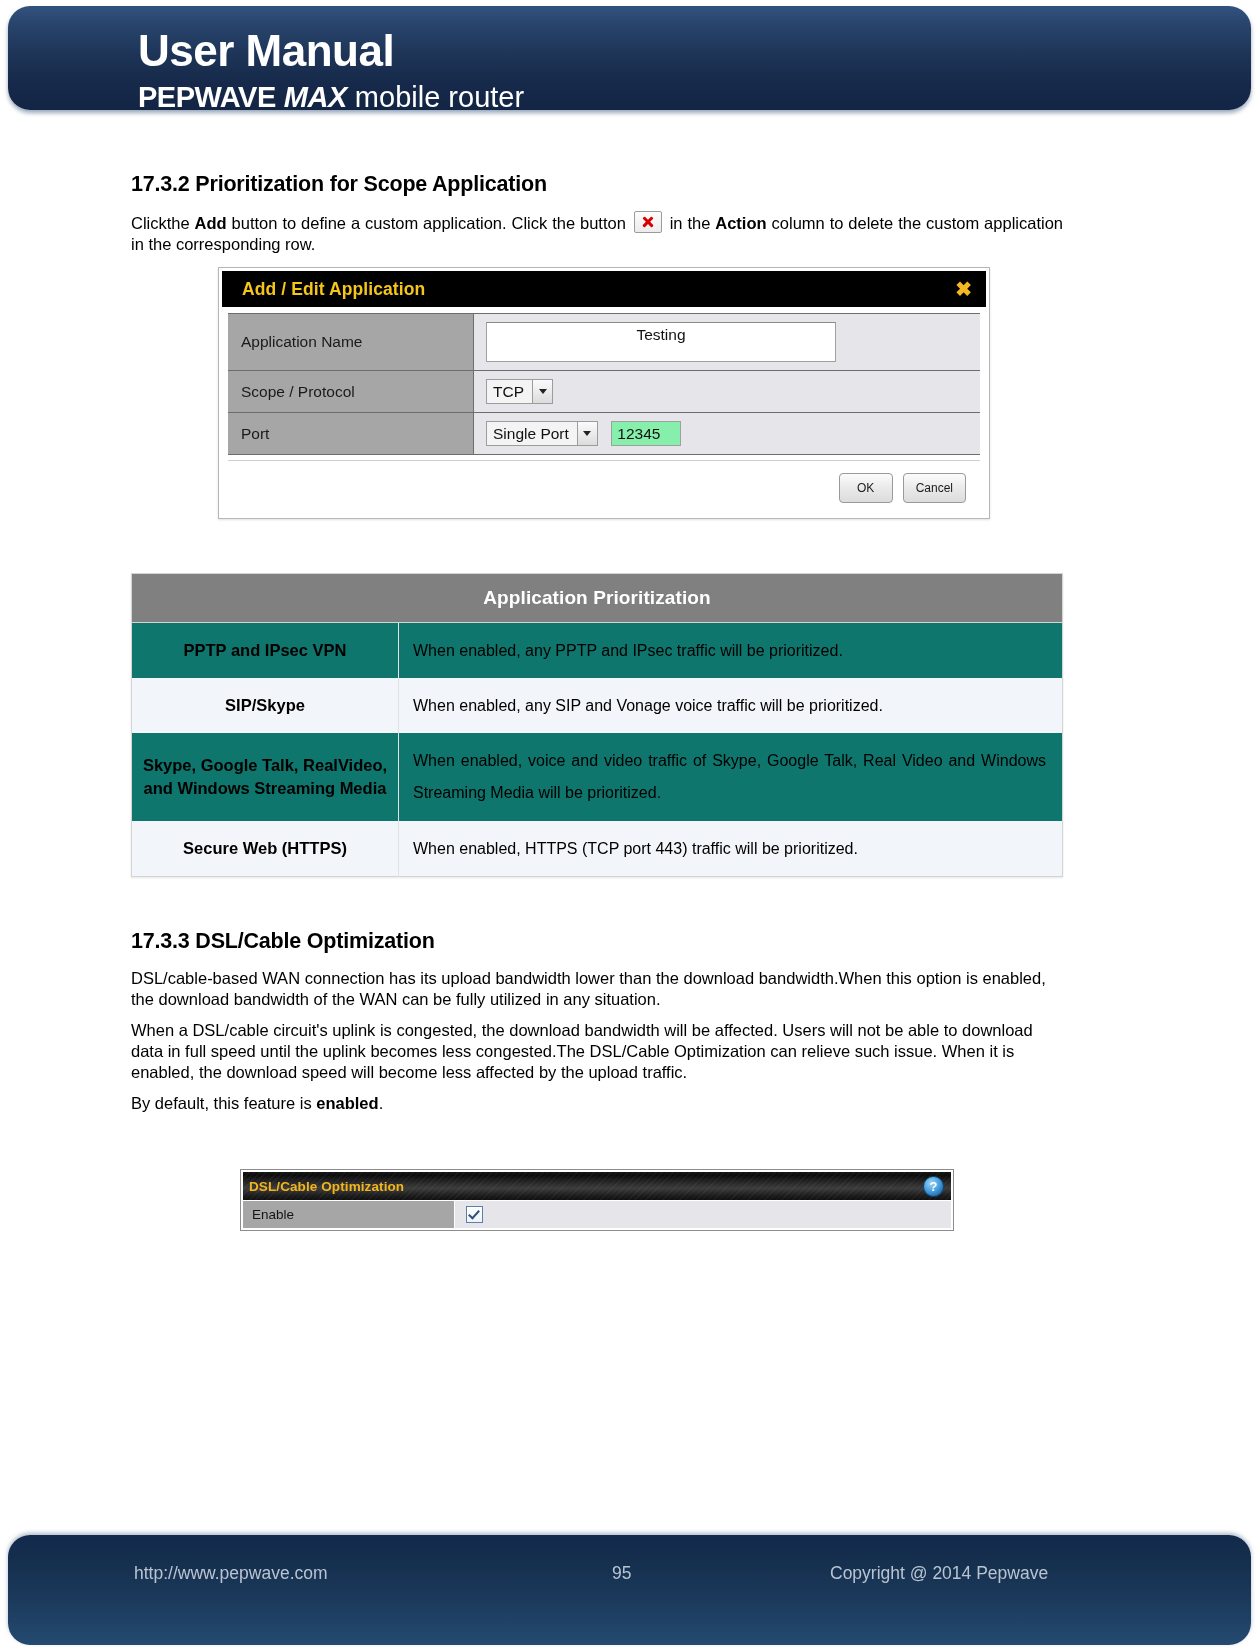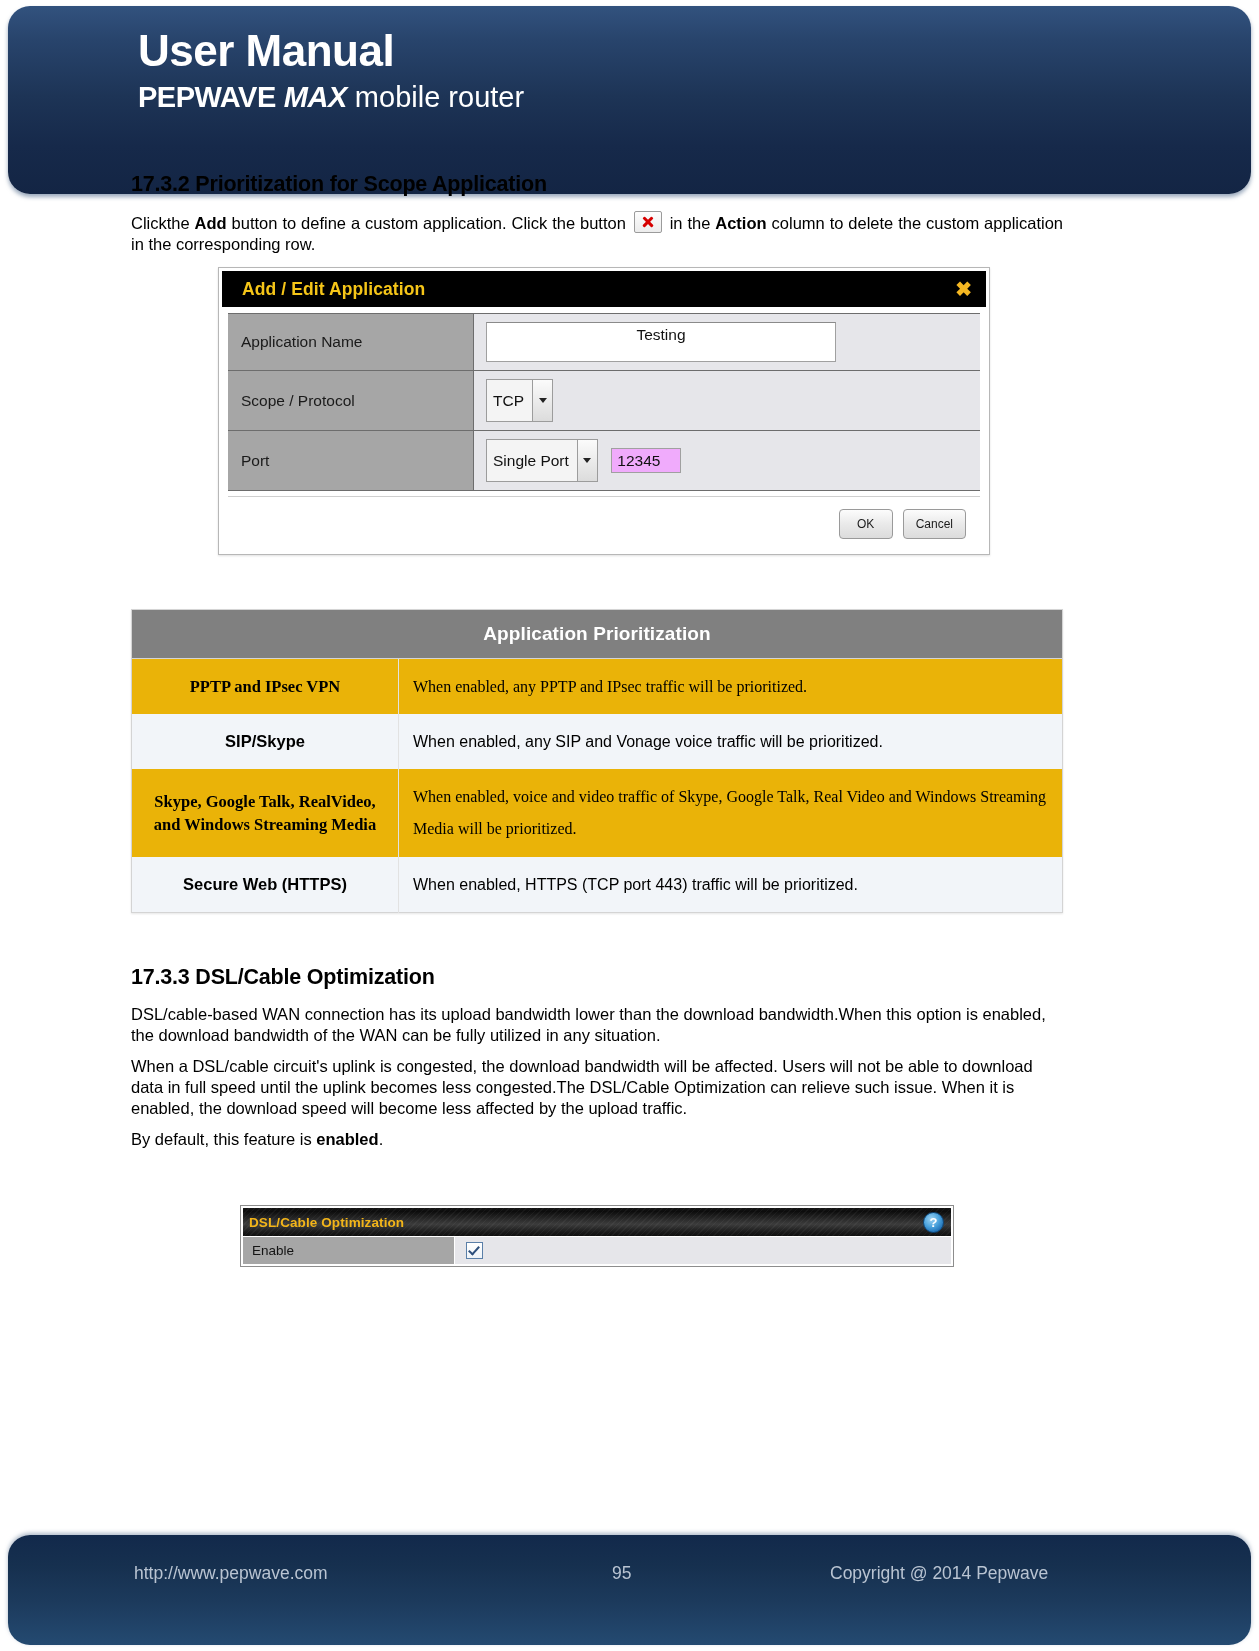--- a/index.html
+++ b/index.html
@@ -15,21 +15,21 @@
     color: #000;
     overflow: hidden;
   }
 
   
   .page-header {
     position: absolute;
     left: 8px;
     top: 6px;
     width: 1243px;
-    height: 188px;
+    height: 104px;
     border-radius: 22px;
     background: linear-gradient(to bottom, #32527e 0%, #28446c 18%, #1d3456 48%, #16294a 75%, #132544 100%);
     box-shadow: 0 3px 4px rgba(120,140,165,0.75);
     overflow: hidden;
   }
   .header-inner {
     position: absolute;
     left: 130px;
     top: 22px;
   }
@@ -184,21 +184,21 @@
     padding: 1px 4px;
     box-sizing: border-box;
     font-family: "Liberation Sans", sans-serif;
     display: inline-block;
     line-height: 22px;
     text-align: center;
   }
   .select-box {
     display: inline-flex;
     align-items: stretch;
-    height: 43px;
+    height: 25px;
     border: 1px solid #9c9c9c;
     background: #0ea5e9;
     vertical-align: middle;
     box-sizing: border-box;
   }
   .select-box .sel-text {
     font-size: 15.5px;
     padding: 0 8px 0 6px;
     display: flex;
     align-items: center;
@@ -221,21 +221,21 @@
     border-right: 4px solid transparent;
     border-top: 5px solid #222;
   }
   .port-number {
     display: inline-block;
     vertical-align: middle;
     margin-left: 9px;
     width: 70px;
     height: 25px;
     border: 1px solid #a0a0a0;
-    background: #f0abfc;
+    background: #86efac;
     font-size: 15.5px;
     line-height: 23px;
     padding: 0 5px;
     box-sizing: border-box;
     color: #111;
   }
   .dialog-footer {
     background: #ffffff;
     border-top: 1px solid #cfcfcf;
     margin-top: 5px;
@@ -285,21 +285,21 @@
     line-height: 23px;
     border-right: 1px solid #e2e2e2;
   }
   .spec-table td.spec-val {
     font-size: 16px;
     padding: 12px 16px 12px 14px;
     vertical-align: middle;
     line-height: 31px;
     text-align: justify;
   }
-  .spec-table tr.row-odd td { background: #eab308; font-family: Liberation Serif, serif; }
+  .spec-table tr.row-odd td { background: #0f766e; }
   .spec-table tr.row-even td { background: #f2f5f9; }
   .spec-table tr.tall td.spec-val { line-height: 32px; }
 
   
   .widget {
     margin: 55px 0 0 109px;
     width: 714px;
     border: 1px solid #8d8d8d;
     background: #ffffff;
     padding: 2px;

